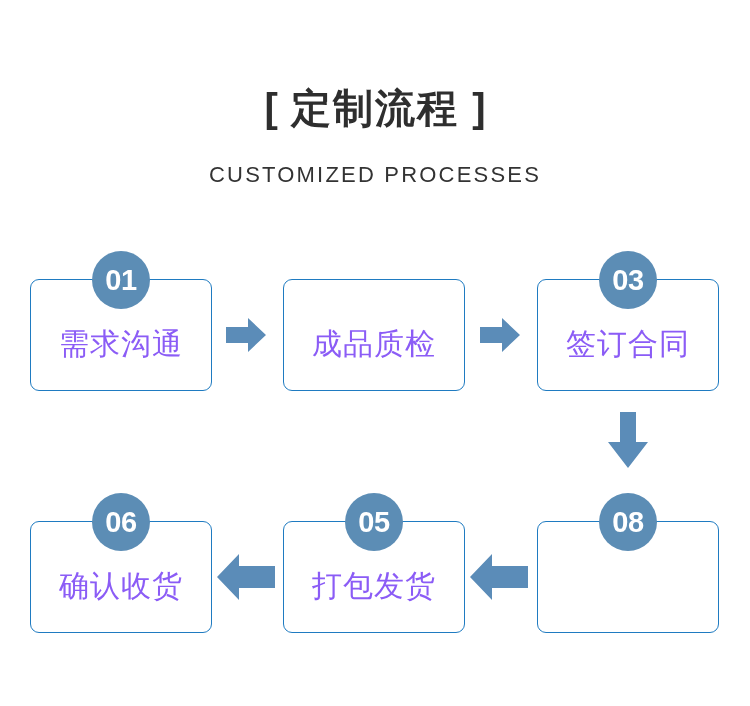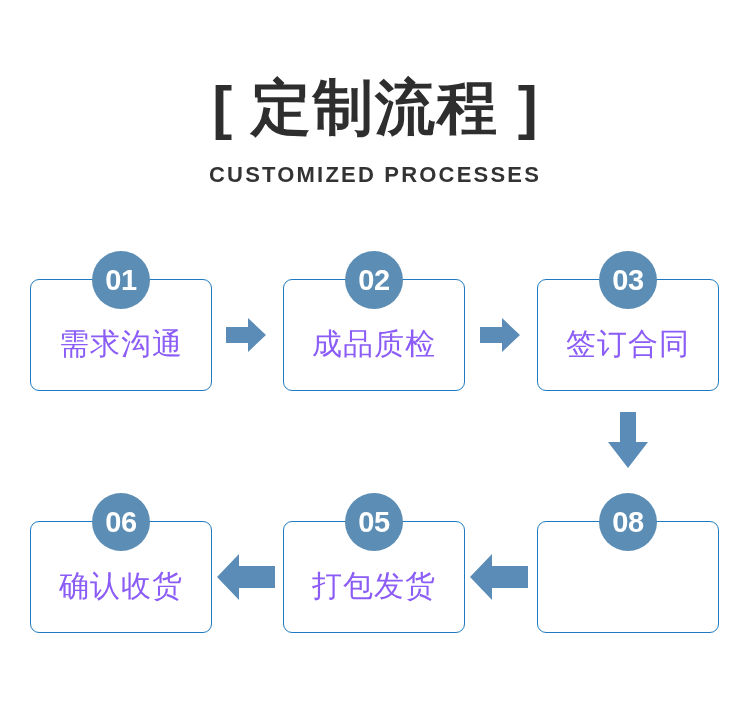--- a/index.html
+++ b/index.html
@@ -25,38 +25,38 @@
     left: 0;
     top: 0;
     width: 750px;
     text-align: center;
   }
   .title {
     position: absolute;
     left: 0;
     top: 76px;
     width: 750px;
-    font-size: 60px;
+    font-size: 40px;
     font-weight: bold;
     color: #2e2e2e;
     letter-spacing: 2px;
     line-height: 64px;
     white-space: nowrap;
   }
   .title .bracket {
     font-weight: bold;
     letter-spacing: 0;
   }
   .subtitle {
     position: absolute;
     left: 0;
     top: 161px;
     width: 750px;
     font-size: 22px;
-    font-weight: bold;
+    font-weight: normal;
     color: #333333;
     letter-spacing: 2.2px;
     line-height: 28px;
     white-space: nowrap;
   }
 
   
   .step {
     position: absolute;
     width: 182px;
@@ -127,21 +127,20 @@
     <div class="title"><span class="bracket">[</span>&nbsp;<span>定制流程</span>&nbsp;<span class="bracket">]</span></div>
     <div class="subtitle">CUSTOMIZED PROCESSES</div>
   </div>
 
   <div class="step" id="step-1">
     <div class="badge">01</div>
     <div class="step-label">需求沟通</div>
   </div>
 
   <div class="step" id="step-2">
-    <div class="badge">02</div>
     <div class="step-label">成品质检</div>
   </div>
 
   <div class="step" id="step-3">
     <div class="badge">03</div>
     <div class="step-label">签订合同</div>
   </div>
 
   <div class="step" id="step-4">
     <div class="badge">08</div>

